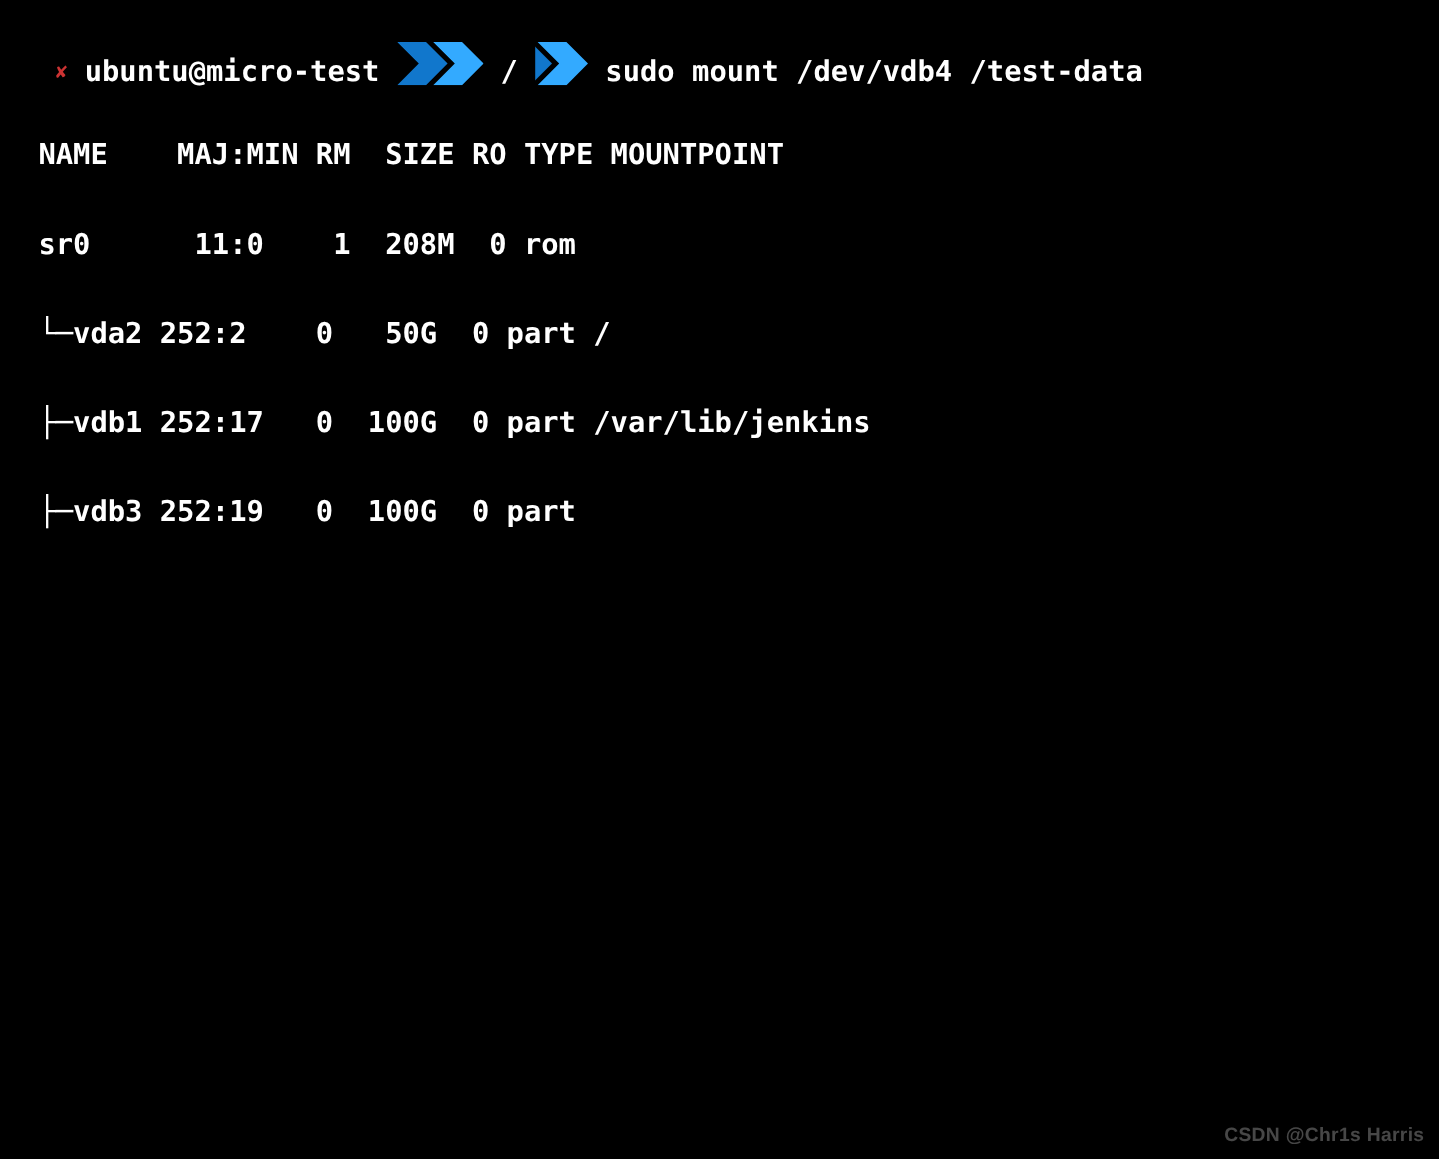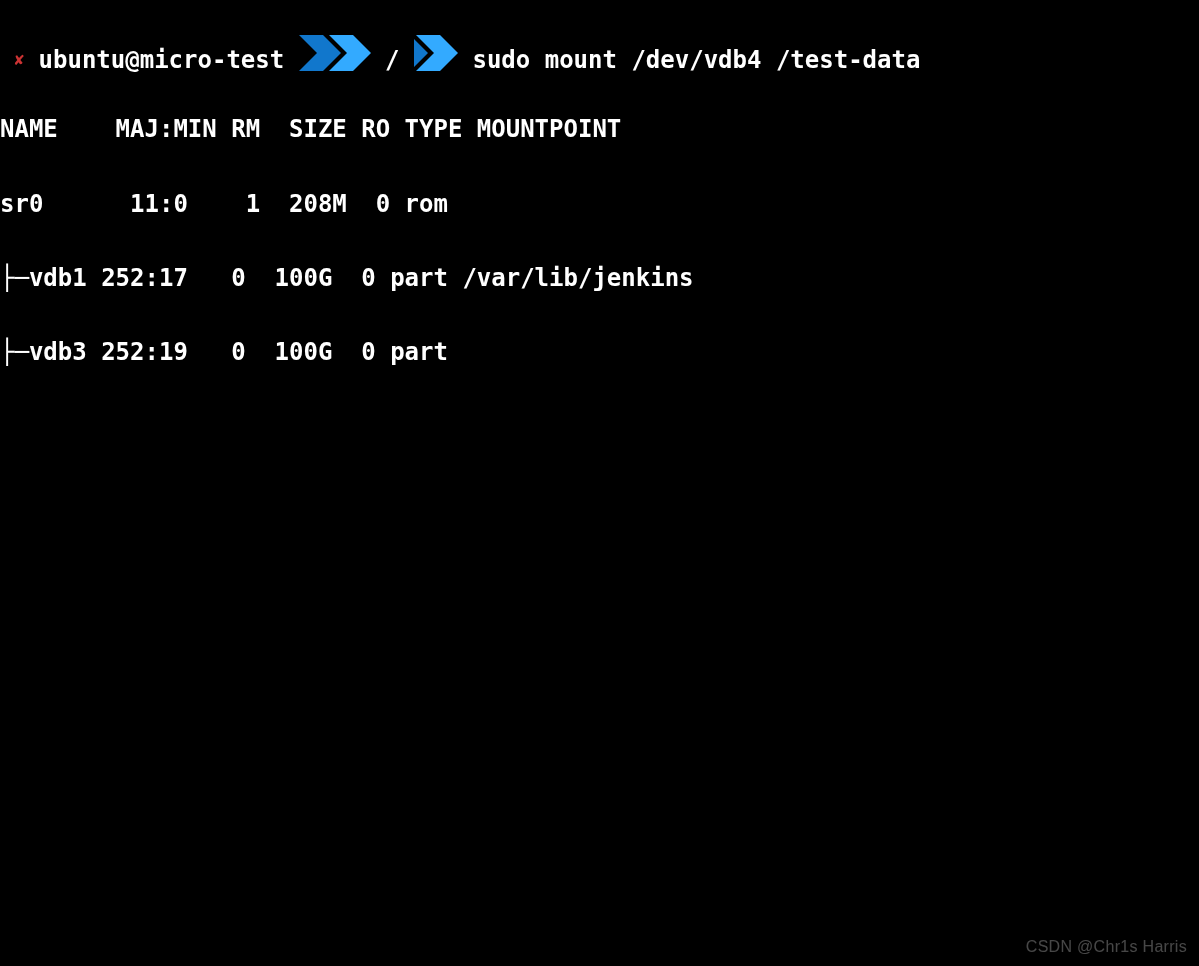--- a/index.html
+++ b/index.html
@@ -15,40 +15,41 @@
     overflow: hidden;
     font-weight: bold;
   }
   .term {
     white-space: pre;
     padding: 0px 0px;
   }
   .line {
     display: block;
     height: 37px;
+    padding-left: 32px;
   }
   .prompt-x {
     color: #cc3333;
     font-size: 16px;
     vertical-align: middle;
   }
   .arrow {
     display: inline-block;
     vertical-align: middle;
     position: relative;
     top: -2px;
   }
   .watermark {
     position: absolute;
     right: 12px;
     bottom: 6px;
     color: rgba(255,255,255,0.28);
     font-size: 16px;
     font-family: sans-serif;
-    font-weight: normal;
+    font-weight: bold;
     letter-spacing: 0.3px;
   }
 </style>
 </head>
 <body>
 
 <svg width="0" height="0" style="position:absolute">
   <defs>
     <g id="chev">
       <polygon points="0,0 24,0 42,18 24,36 0,36 18,18" fill="#1177cc"></polygon>
@@ -58,20 +59,21 @@
 </svg>
 
 <div class="term">
 <span class="line"> <span class="prompt-x">✘</span> <span>ubuntu@micro-test</span> <span class="arrow"><svg width="72" height="36" viewBox="0 0 72 36">
           <use href="#chev"></use>
         </svg></span> <span>/</span> <span class="arrow"><svg width="44" height="36" viewBox="28 0 44 36">
           <use href="#chev"></use>
         </svg></span> <span>sudo mount /dev/vdb4 /test-data</span></span>
 <span class="line">NAME    MAJ:MIN RM  SIZE RO TYPE MOUNTPOINT</span>
 <span class="line">sr0      11:0    1  208M  0 rom  </span>
+<span class="line">└─vda2 252:2    0   50G  0 part /</span>
 <span class="line">├─vdb1 252:17   0  100G  0 part /var/lib/jenkins</span>
 <span class="line">├─vdb3 252:19   0  100G  0 part </span>
 
 
 
 
 
 
 
 

